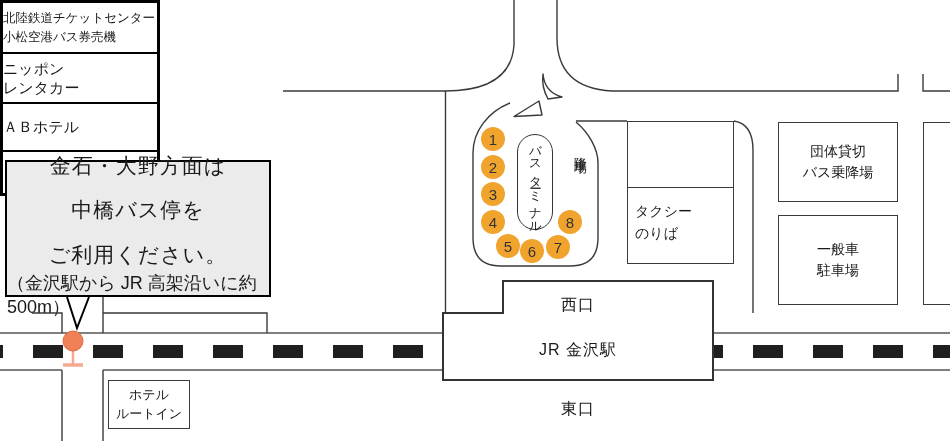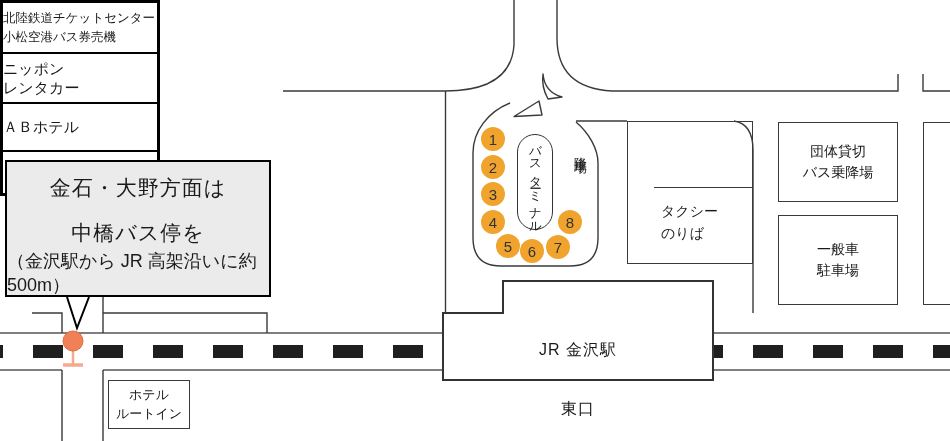--- a/index.html
+++ b/index.html
@@ -22,21 +22,21 @@
   #bldg { left:283px; top:118px; width:160px; height:196px; border:3px solid #000;
           border-radius:0 0 14px 0; display:flex; flex-direction:column; z-index:1; background:#fff; }
   #bldg .cell { display:flex; flex-direction:column; justify-content:center; align-items:flex-start; }
   #bldg .cell + .cell { border-top:2px solid #000; }
   #cell-ticket { height:49px; align-items:flex-start !important; padding-left:0; font-size:12.5px; line-height:1.45; }
   #cell-rent { height:50px; font-size:15px; line-height:1.3; }
   #cell-ab { height:48px; font-size:15px; }
   #cell-lawson { flex:1; font-size:15px; }
 
   
-  #taxi { left:627px; top:121px; width:126px; height:143px; z-index:1;padding-left:26px; }
+  #taxi { left:627px; top:121px; width:107px; height:143px; z-index:1; }
   #taxi .row1 { height:66px; border-bottom:1.5px solid #3a3a3a; }
   #taxi .row2 { padding:13px 0 0 7px; font-size:14px; line-height:1.55; }
 
   
   #groupbus { left:778px; top:122px; width:120px; height:80px; font-size:14px; line-height:1.5; z-index:1;text-align:right; }
   #parking  { left:778px; top:215px; width:120px; height:90px; font-size:14px; line-height:1.5; z-index:1; }
   #edgebox  { left:923px; top:122px; width:28px; height:183px; border-right:none; z-index:1; }
 
   
   #hotel { left:108px; top:380px; width:82px; height:49px; font-size:13px; line-height:1.4; z-index:1; }
@@ -63,20 +63,21 @@
   #west { top:295px; } #sname { top:340px; } #east { top:399px; }
 </style>
 </head>
 <body>
 
 <div id="canvas">
 
   <div id="callout" class="abs">
     <div class="main">金石・大野方面は</div>
     <div class="main">中橋バス停を</div>
+    <div class="main">ご利用ください。</div>
     <div class="note">（金沢駅から JR 高架沿いに約 500m）</div>
   </div>
 
   <div id="bldg">
     <div id="cell-ticket" class="cell">
       <div>北陸鉄道チケットセンター</div>
       <div>小松空港バス券売機</div>
     </div>
     <div id="cell-rent" class="cell">
       <div>ニッポン</div>
@@ -158,16 +159,17 @@
 
   <div id="stop1" class="stop">1</div>
   <div id="stop2" class="stop">2</div>
   <div id="stop3" class="stop">3</div>
   <div id="stop4" class="stop">4</div>
   <div id="stop5" class="stop">5</div>
   <div id="stop6" class="stop">6</div>
   <div id="stop7" class="stop">7</div>
   <div id="stop8" class="stop">8</div>
 
+  <div id="west" class="lbl station-lbl">西口</div>
   <div id="sname" class="lbl station-lbl">JR 金沢駅</div>
   <div id="east" class="lbl station-lbl">東口</div>
 
 </div>
 
 </body></html>

